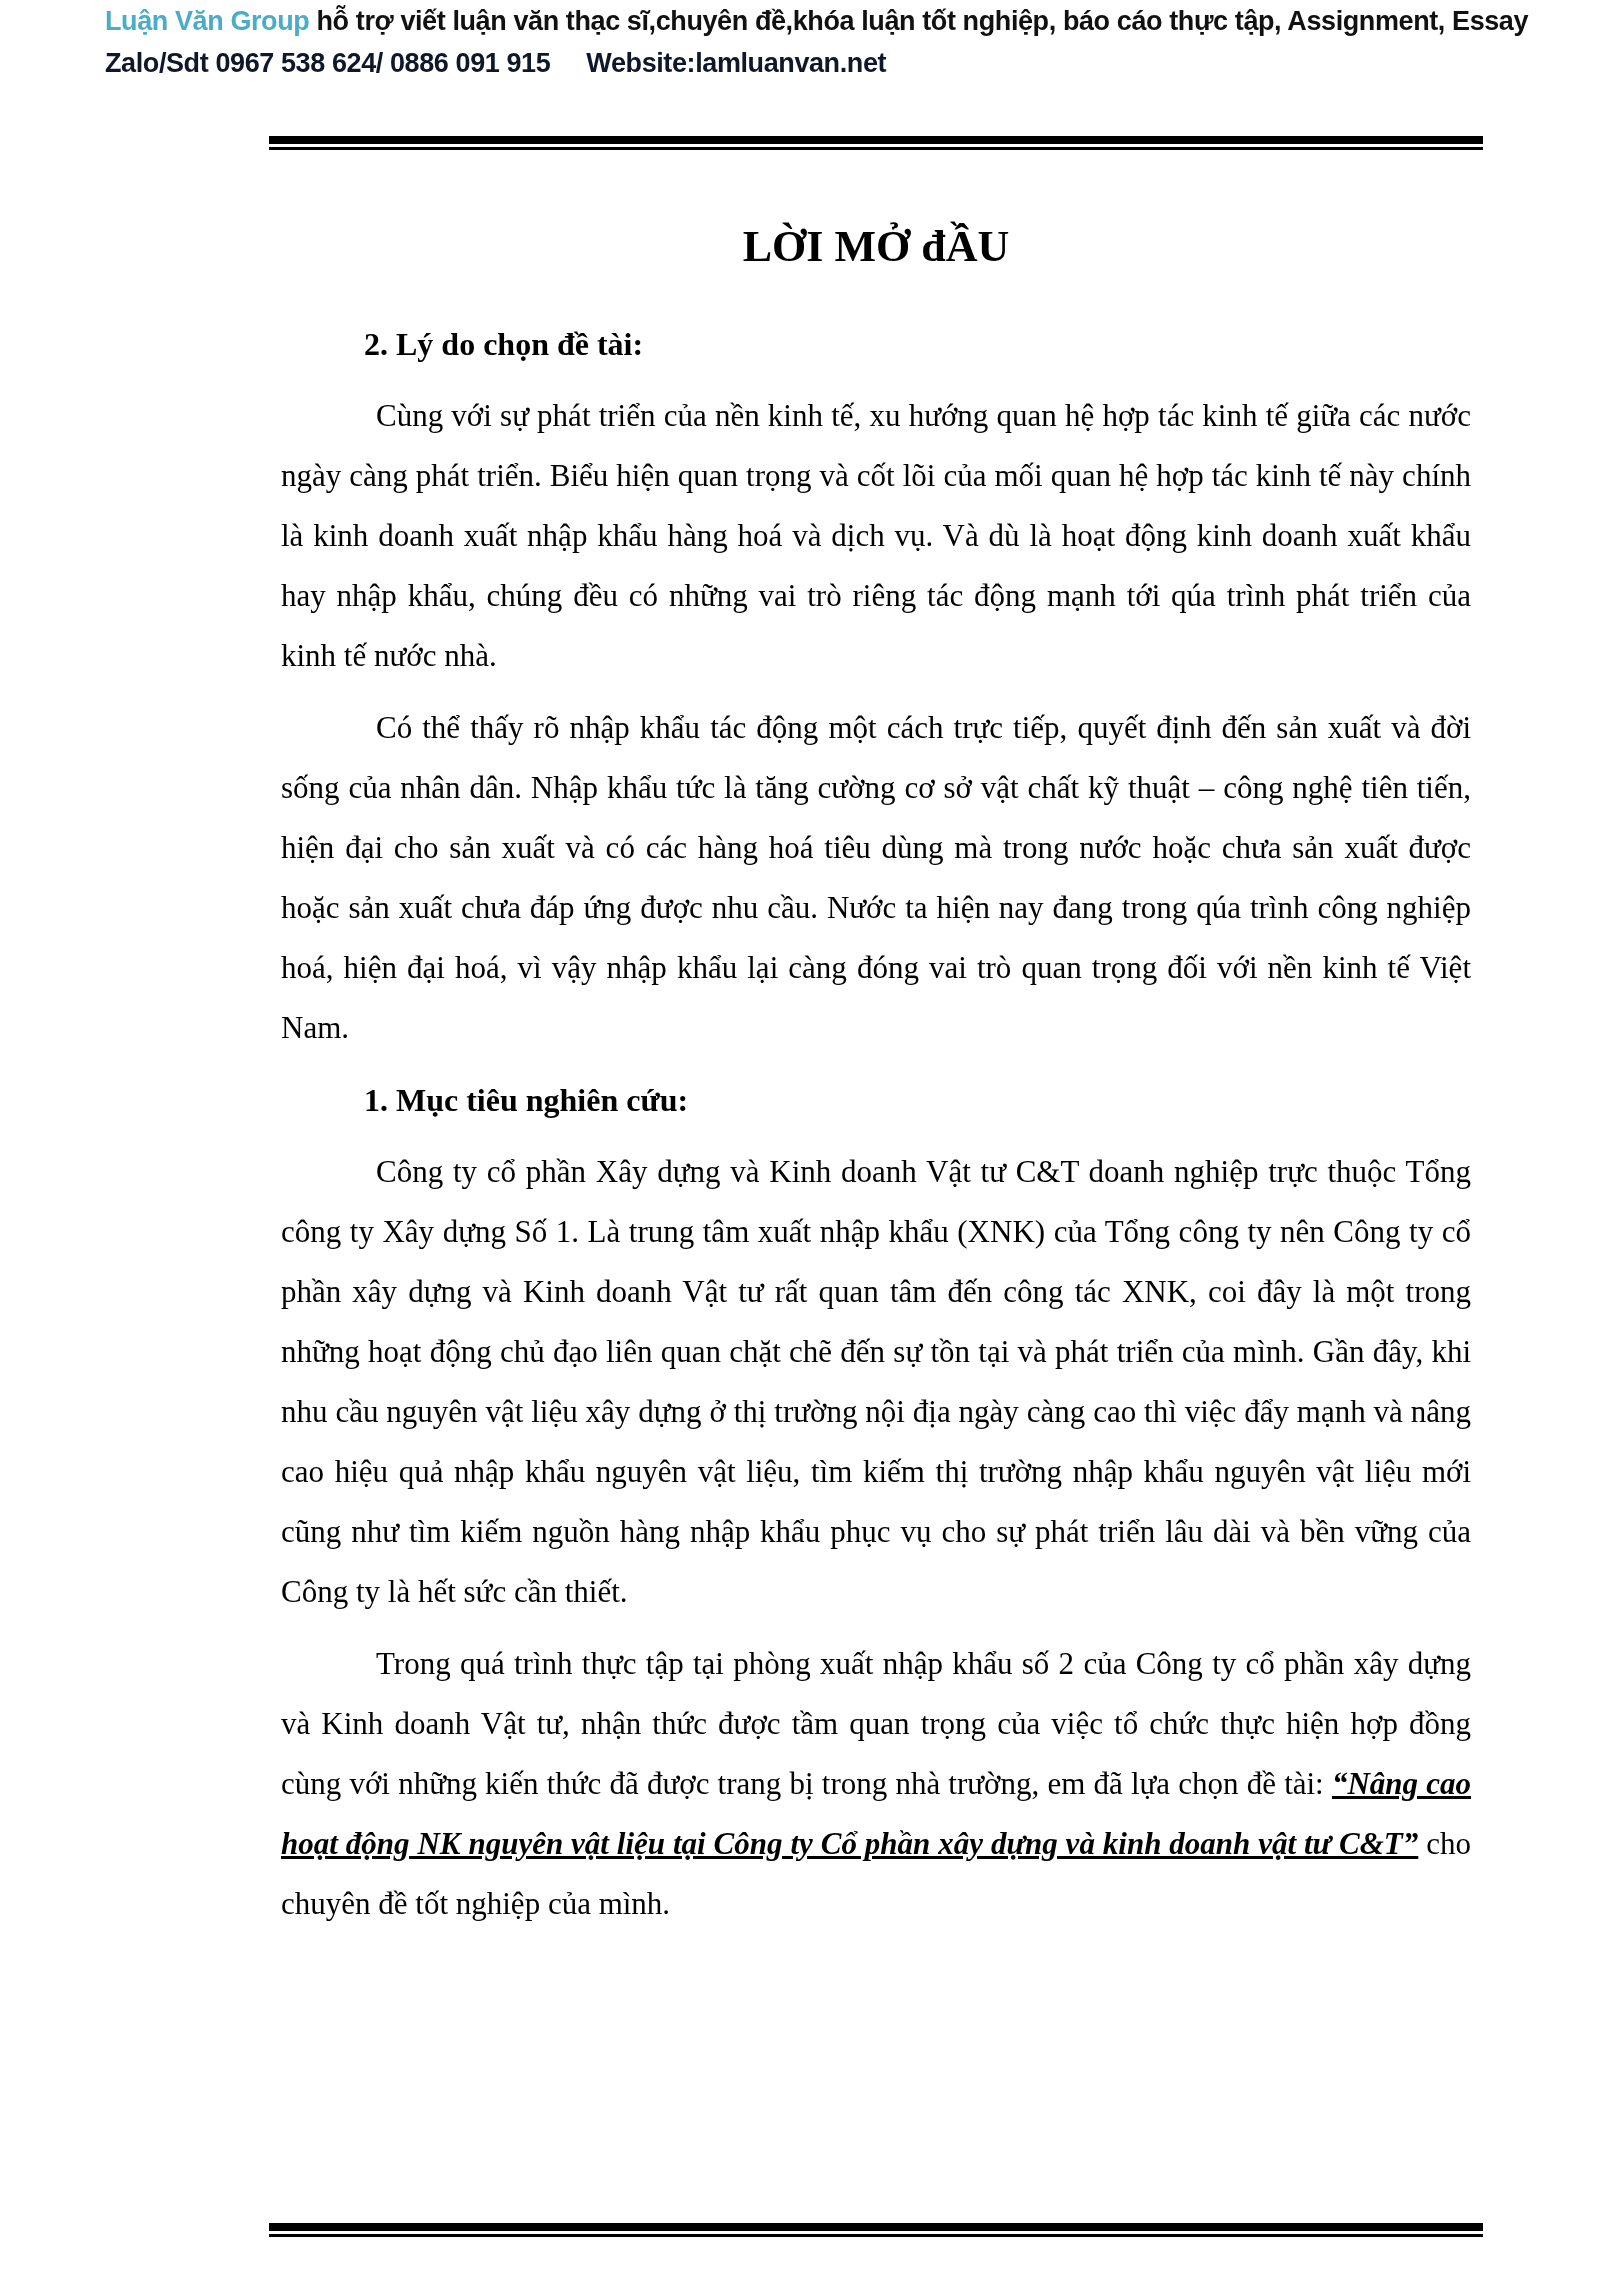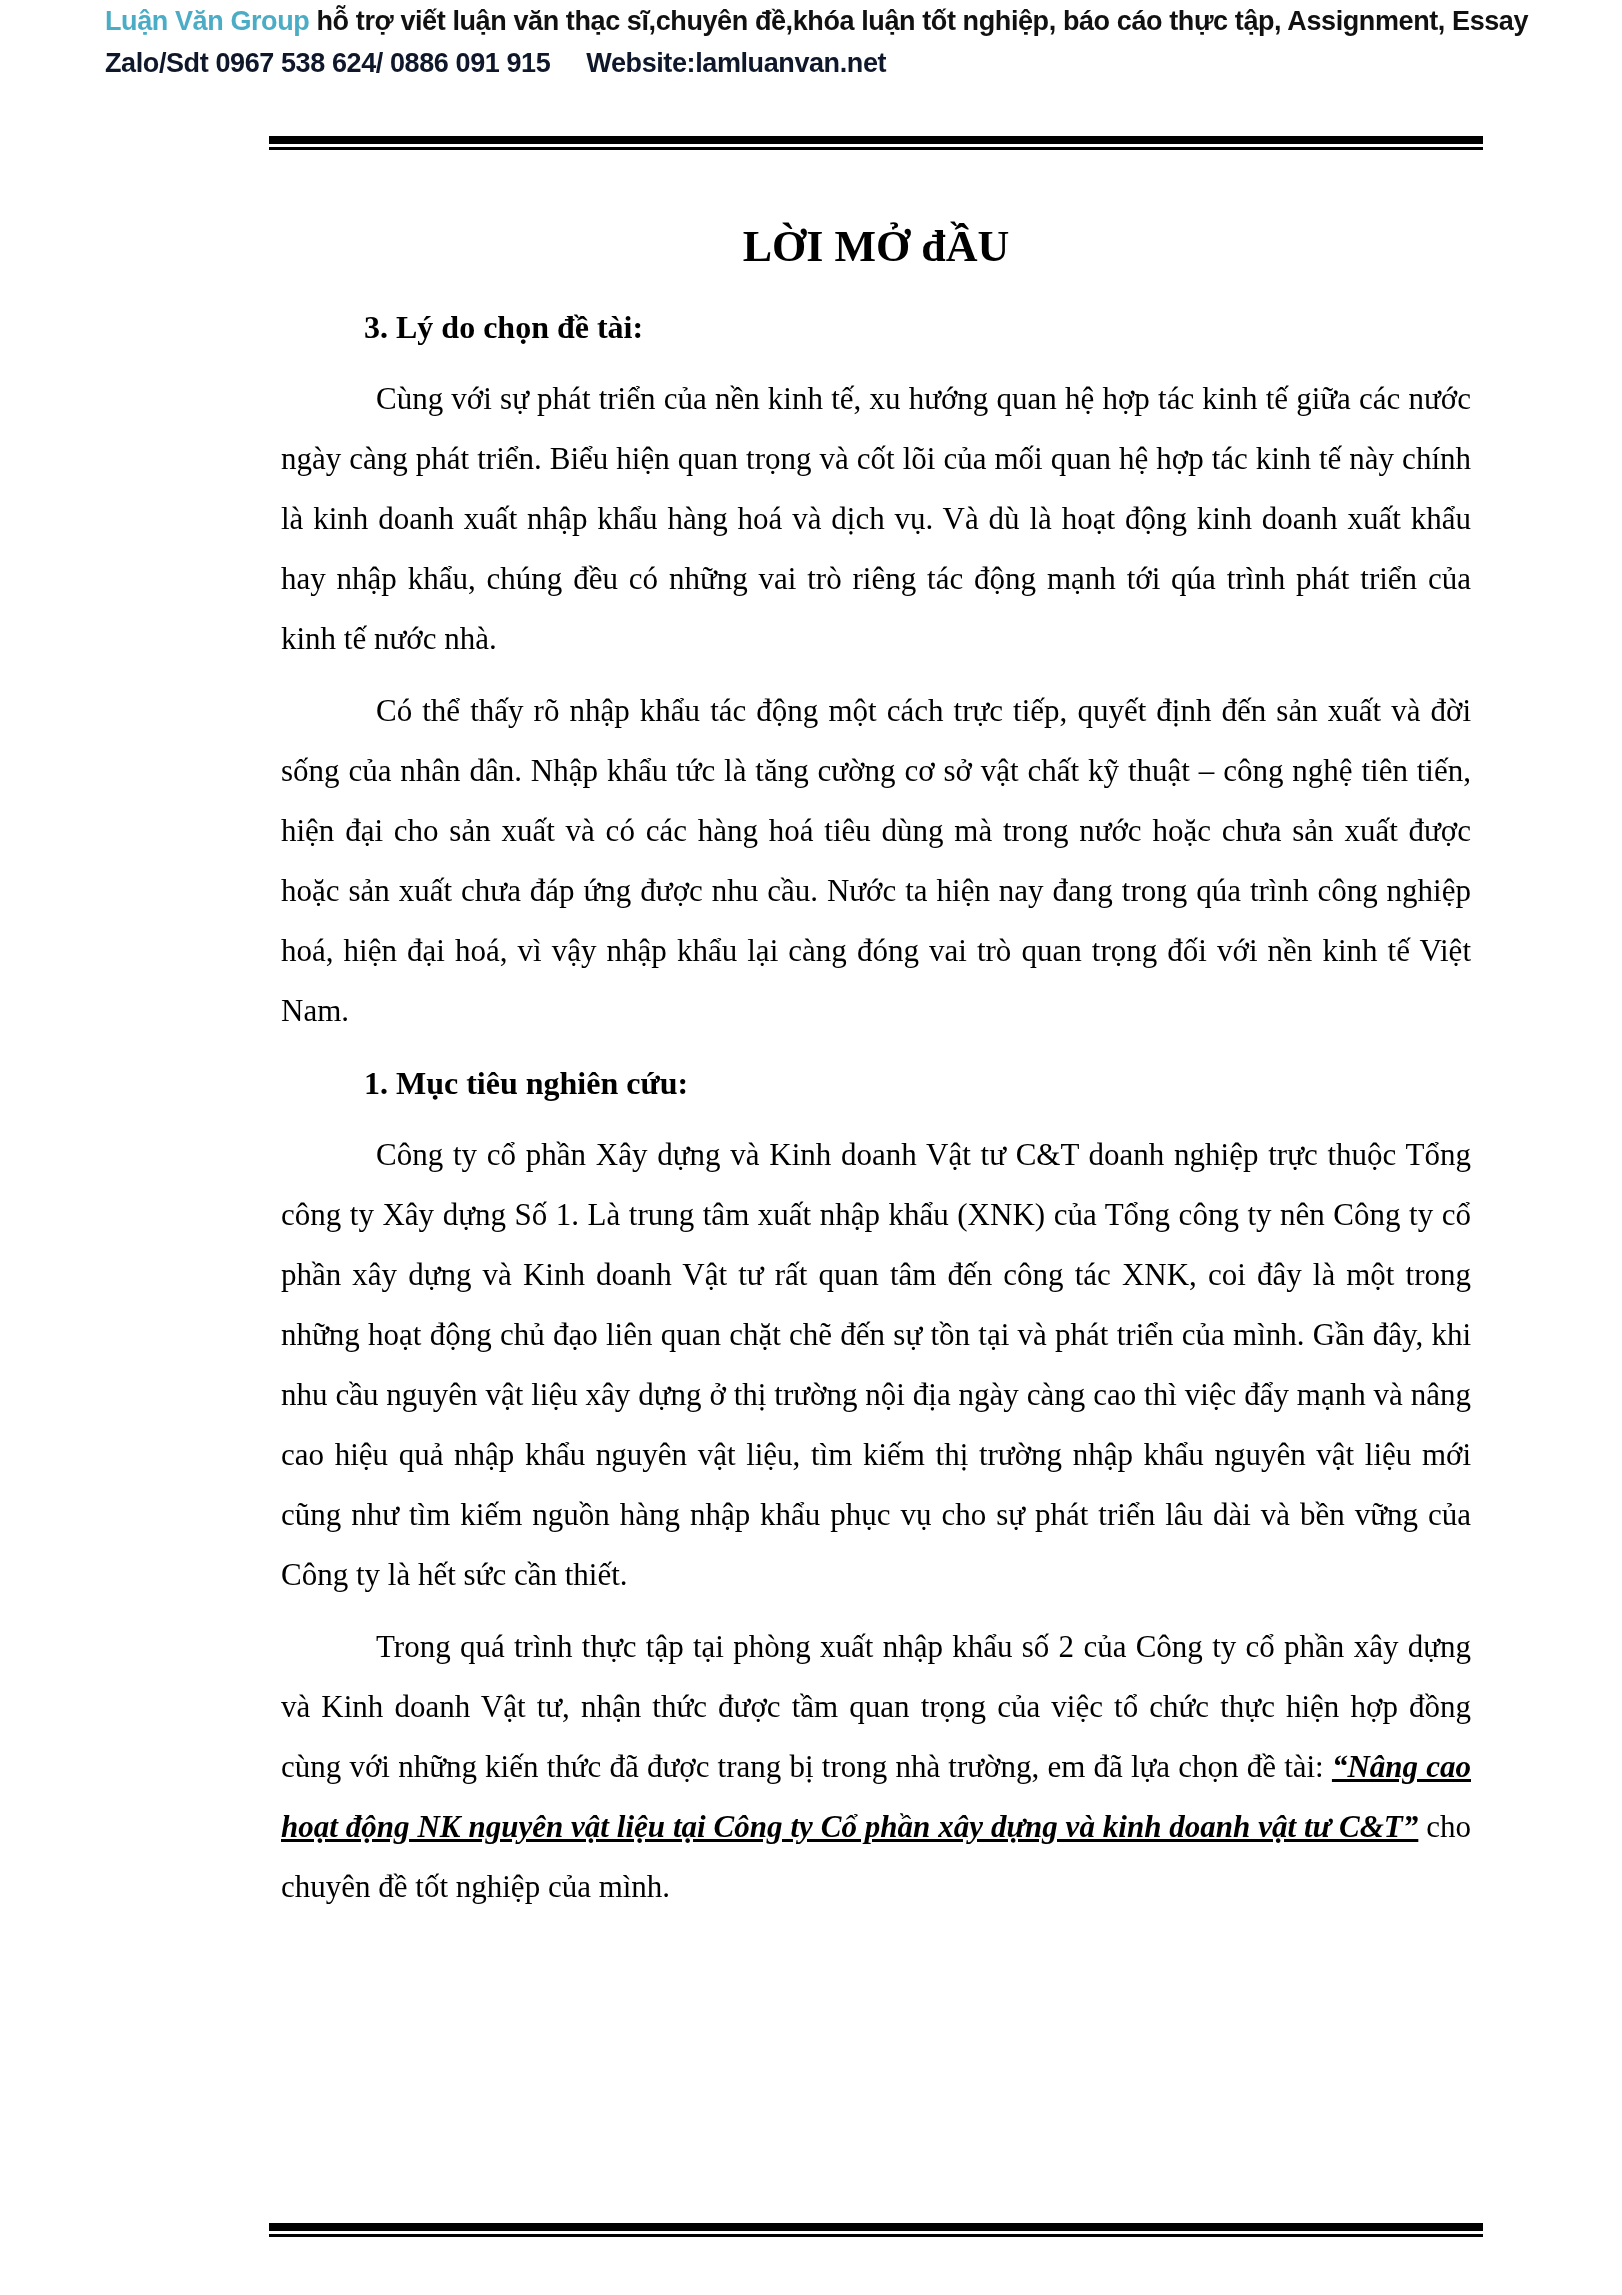--- a/index.html
+++ b/index.html
@@ -43,21 +43,21 @@
   .content {
     position: absolute;
     left: 269px;
     top: 215px;
     width: 1214px;
   }
   .doc-title {
     font-size: 44px;
     font-weight: bold;
     text-align: center;
-    margin: 0 0 19px 0;
+    margin: 0 0 36px 0;
     line-height: 63px;
   }
   .sec-heading {
     font-size: 32px;
     font-weight: bold;
     line-height: 60px;
     margin: 6.3px 0 0 95px;
   }
   p.body-par {
     font-size: 31px;
@@ -84,21 +84,21 @@
     <div class="contact-line">
       <span>Zalo/Sdt 0967 538 624/ 0886 091 915</span><span class="website">Website:lamluanvan.net</span>
     </div>
   </div>
 
   <div class="double-rule rule-top"></div>
 
   <div class="content">
     <div class="doc-title">LỜI MỞ đẦU</div>
 
-    <div class="sec-heading">3. Lý do chọn đề tài:</div>
+    <div class="sec-heading">2. Lý do chọn đề tài:</div>
     <p class="body-par">Cùng với sự phát triển của nền kinh tế, xu hướng quan hệ hợp tác kinh tế giữa các nước ngày càng phát triển. Biểu hiện quan trọng và cốt lõi của mối quan hệ hợp tác kinh tế này chính là kinh doanh xuất nhập khẩu hàng hoá và dịch vụ. Và dù là hoạt động kinh doanh xuất khẩu hay nhập khẩu, chúng đều có những vai trò riêng tác động mạnh tới qúa trình phát triển của kinh tế nước nhà.</p>
     <p class="body-par">Có thể thấy rõ nhập khẩu tác động một cách trực tiếp, quyết định đến sản xuất và đời sống của nhân dân. Nhập khẩu tức là tăng cường cơ sở vật chất kỹ thuật – công nghệ tiên tiến, hiện đại cho sản xuất và có các hàng hoá tiêu dùng mà trong nước hoặc chưa sản xuất được hoặc sản xuất chưa đáp ứng được nhu cầu. Nước ta hiện nay đang trong qúa trình công nghiệp hoá, hiện đại hoá, vì vậy nhập khẩu lại càng đóng vai trò quan trọng đối với nền kinh tế Việt Nam.</p>
 
     <div class="sec-heading">1. Mục tiêu nghiên cứu:</div>
     <p class="body-par">Công ty cổ phần Xây dựng và Kinh doanh Vật tư C&amp;T doanh nghiệp trực thuộc Tổng công ty Xây dựng Số 1. Là trung tâm xuất nhập khẩu (XNK) của Tổng công ty nên Công ty cổ phần xây dựng và Kinh doanh Vật tư rất quan tâm đến công tác XNK, coi đây là một trong những hoạt động chủ đạo liên quan chặt chẽ đến sự tồn tại và phát triển của mình. Gần đây, khi nhu cầu nguyên vật liệu xây dựng ở thị trường nội địa ngày càng cao thì việc đẩy mạnh và nâng cao hiệu quả nhập khẩu nguyên vật liệu, tìm kiếm thị trường nhập khẩu nguyên vật liệu mới cũng như tìm kiếm nguồn hàng nhập khẩu phục vụ cho sự phát triển lâu dài và bền vững của Công ty là hết sức cần thiết.</p>
 
     <p class="body-par">
       <span>Trong quá trình thực tập tại phòng xuất nhập khẩu số 2 của Công ty cổ phần xây dựng và Kinh doanh Vật tư, nhận thức được tầm quan trọng của việc tổ chức thực hiện hợp đồng cùng với những kiến thức đã được trang bị trong nhà trường, em đã lựa chọn đề tài: </span><span class="closing-em">“Nâng cao hoạt động NK nguyên vật liệu tại Công ty Cổ phần xây dựng và kinh doanh vật tư C&amp;T”</span><span> cho chuyên đề tốt nghiệp của mình.</span>
     </p>
   </div>

